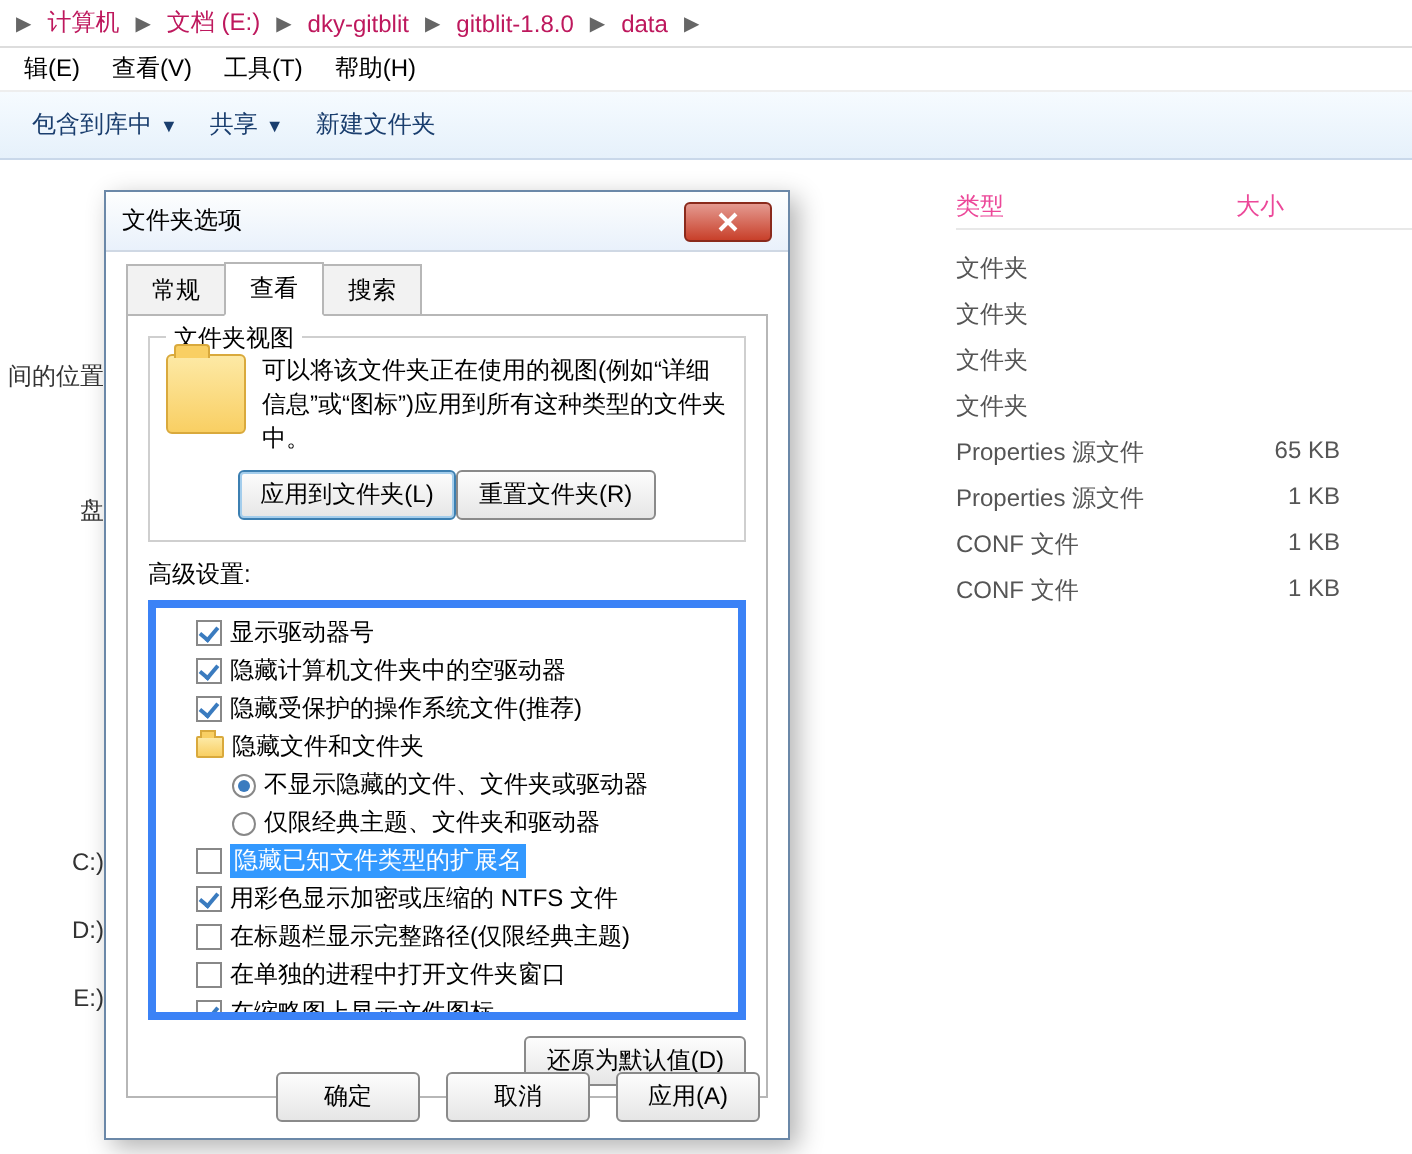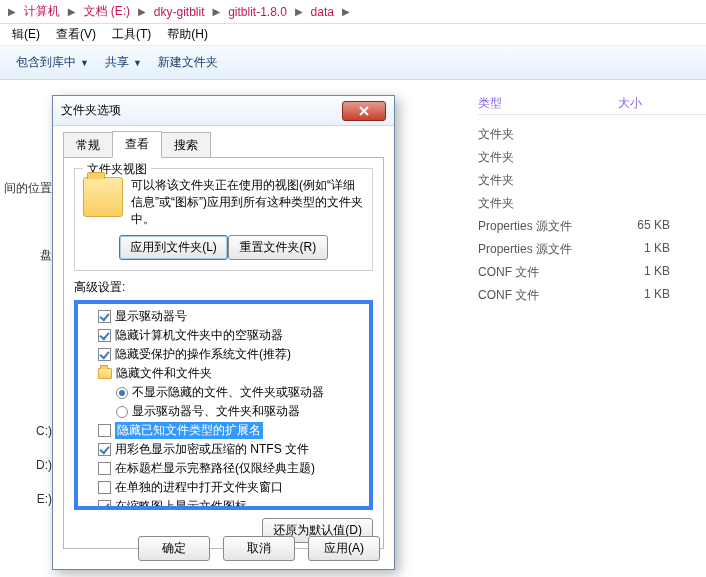--- a/index.html
+++ b/index.html
@@ -14,21 +14,21 @@
   .menubar { height: 22px; display: flex; align-items: center; padding: 0 4px; background: #fff; border-bottom: 1px solid #eee; }
   .menu-item { padding: 2px 8px; }
 
   
   .toolbar { height: 34px; display: flex; align-items: center; padding: 0 8px; background: linear-gradient(#f6fbff,#e6f1fb); border-bottom: 1px solid #c9d8ea; }
   .tool-item { color: #1a3e6e; padding: 4px 8px; display: flex; align-items: center; }
   .tool-drop { margin-left:4px; font-size:9px; }
 
   
   .explorer-right { position:absolute; left:478px; top:95px; right:0; }
-  .col-headers { display:flex; color:#8b5cf6; border-bottom:1px solid #e8e8e8; padding-bottom:2px; margin-bottom:8px;}
+  .col-headers { display:flex; color:#ec4899; border-bottom:1px solid #e8e8e8; padding-bottom:2px; margin-bottom:8px;}
   .col-type { width:140px; }
   .col-size { width:60px; }
   .row { display:flex; color:#555; padding:3px 0; }
   .row .c1 { width:140px; }
   .row .c2 { width:60px; text-align:right; padding-right:8px; }
 
   
   .sidebar-left { position:absolute; left:-18px; top:170px; width:70px; color:#333; }
   .sidebar-left div { padding:10px 0; text-align:right; }
 
@@ -206,21 +206,21 @@
         <div class="tv-item ind1">
             <span class="tv-folder"></span>
             <span class="tv-label">隐藏文件和文件夹</span>
           </div>
         <div class="tv-item ind2">
             <span class="tv-radio checked"></span>
             <span class="tv-label">不显示隐藏的文件、文件夹或驱动器</span>
           </div>
         <div class="tv-item ind2">
             <span class="tv-radio"></span>
-            <span class="tv-label">显示驱动器号、文件夹和驱动器</span>
+            <span class="tv-label">仅限经典主题、文件夹和驱动器</span>
           </div>
         <div class="tv-item ind1">
             <span class="tv-check"></span>
             <span class="tv-label sel">隐藏已知文件类型的扩展名</span>
           </div>
         <div class="tv-item ind1">
             <span class="tv-check checked"></span>
             <span class="tv-label">用彩色显示加密或压缩的 NTFS 文件</span>
           </div>
         <div class="tv-item ind1">

